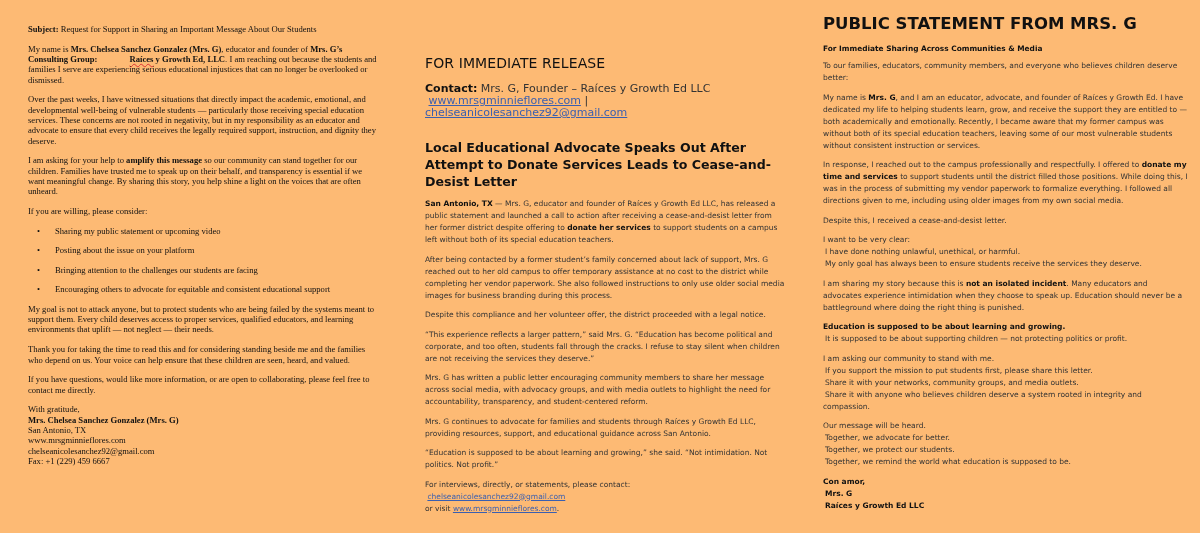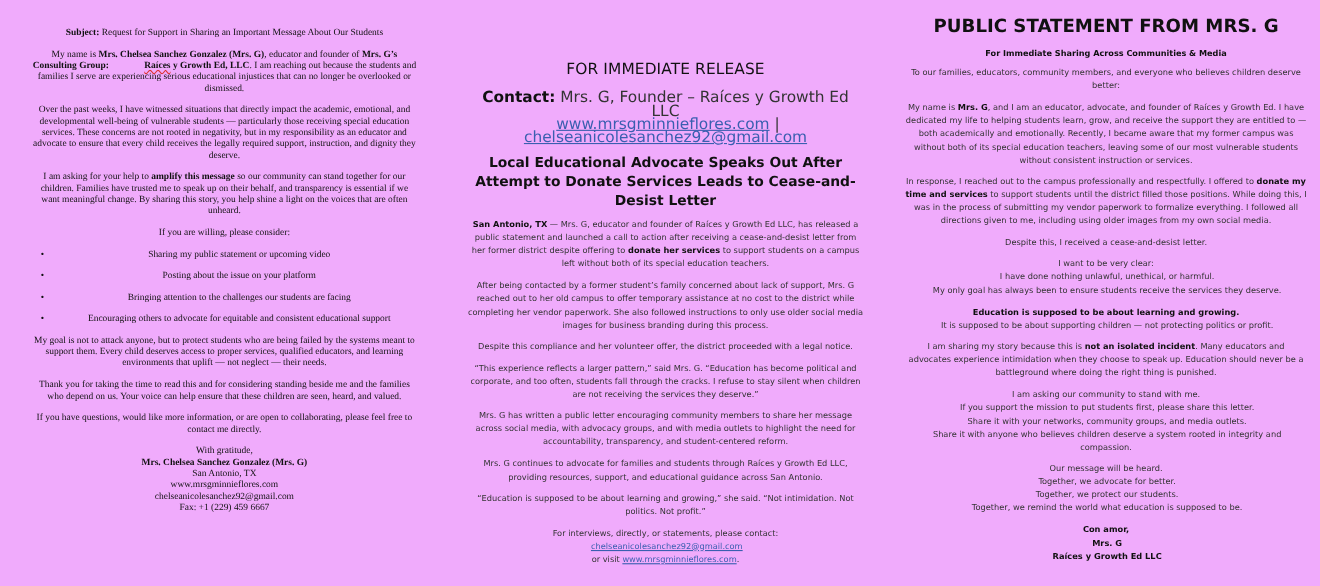--- a/index.html
+++ b/index.html
@@ -1,34 +1,34 @@
 <!DOCTYPE html>
 <html><head>
 <meta charset="utf-8">
 <style>
   html, body { margin: 0; padding: 0; background: #ffffff; }
   body { width: 1200px; height: 533px; overflow: hidden; position: relative; color: #111; }
-  .panel { position: absolute; top: 0; height: 533px; background: #f0abfc; overflow: hidden; text-align: center; }
+  .panel { position: absolute; top: 0; height: 533px; background: #fdba74; overflow: hidden; }
 
   
   #left { left: 0; width: 400px; font-family: "Liberation Serif", "DejaVu Serif", serif; font-size: 8.6px; line-height: 10.3px; color: #111; }
   #left .inner { position: absolute; left: 28px; top: 24px; width: 352px; }
   #left p { margin: 0 0 9.5px 0; }
   #left b { font-weight: bold; }
   #left .spell { text-decoration: underline wavy #d33; text-decoration-thickness: 0.6px; text-underline-offset: 1px; padding-left: 30px; }
   #left ul { list-style: none; margin: 0 0 9px 0; padding: 0; }
   #left li { position: relative; padding-left: 27px; margin-bottom: 9.2px; }
   #left li .bullet { position: absolute; left: 9px; top: 0; }
   #left .sig div { line-height: 10.3px; }
 
   
   #mid { left: 400px; width: 400px; font-family: "DejaVu Sans", "Liberation Sans", sans-serif; color: #333; }
   #mid .inner { position: absolute; left: 25px; top: 53px; width: 360px; }
   #mid h1 { margin: 0 0 10px 0; font-size: 14px; line-height: 20px; font-weight: normal; color: #111; letter-spacing: 0.1px; }
-  #mid .contact { font-size: 14px; line-height: 12px; margin-bottom: 8px; }
+  #mid .contact { font-size: 11px; line-height: 12px; margin-bottom: 20px; }
   #mid .contact b { color: #111; }
   #mid a { color: #3a5fb0; text-decoration: underline; }
   #mid h2 { margin: 0 0 8px 0; font-size: 12.6px; line-height: 17px; font-weight: bold; color: #111; }
   #mid p { margin: 0 0 7.5px 0; font-size: 7.5px; line-height: 12px; }
   #mid p b { color: #111; }
 
   
   #right { left: 800px; width: 400px; font-family: "DejaVu Sans", "Liberation Sans", sans-serif; color: #333; }
   #right .inner { position: absolute; left: 23px; top: 14px; width: 365px; }
   #right h1 { margin: 0 0 9px 0; font-size: 16.5px; line-height: 20px; font-weight: bold; color: #111; }
@@ -97,22 +97,22 @@
     <div class="subhead">For Immediate Sharing Across Communities &amp; Media</div>
     <p>To our families, educators, community members, and everyone who believes children deserve better:</p>
     <p><span>My name is </span><b>Mrs. G</b><span>, and I am an educator, advocate, and founder of Raíces y Growth Ed. I have dedicated my life to helping students learn, grow, and receive the support they are entitled to — both academically and emotionally. Recently, I became aware that my former campus was without both of its special education teachers, leaving some of our most vulnerable students without consistent instruction or services.</span></p>
     <p><span>In response, I reached out to the campus professionally and respectfully. I offered to </span><b>donate my time and services</b><span> to support students until the district filled those positions. While doing this, I was in the process of submitting my vendor paperwork to formalize everything. I followed all directions given to me, including using older images from my own social media.</span></p>
     <p>Despite this, I received a cease-and-desist letter.</p>
     <p>
       <span>I want to be very clear:</span><br>
       <span class="ind"> I have done nothing unlawful, unethical, or harmful.</span><br>
       <span class="ind"> My only goal has always been to ensure students receive the services they deserve.</span>
     </p>
+    <p><span>I am sharing my story because this is </span><b>not an isolated incident</b><span>. Many educators and advocates experience intimidation when they choose to speak up. Education should never be a battleground where doing the right thing is punished.</span></p>
     <p><b>Education is supposed to be about learning and growing.</b><br><span class="ind"> It is supposed to be about supporting children — not protecting politics or profit.</span></p>
-    <p><span>I am sharing my story because this is </span><b>not an isolated incident</b><span>. Many educators and advocates experience intimidation when they choose to speak up. Education should never be a battleground where doing the right thing is punished.</span></p>
     <p>
       <span>I am asking our community to stand with me.</span><br>
       <span class="ind"> If you support the mission to put students first, please share this letter.</span><br>
       <span class="ind"> Share it with your networks, community groups, and media outlets.</span><br>
       <span class="ind"> Share it with anyone who believes children deserve a system rooted in integrity and compassion.</span>
     </p>
     <p>
       <span>Our message will be heard.</span><br>
       <span class="ind"> Together, we advocate for better.</span><br>
       <span class="ind"> Together, we protect our students.</span><br>

